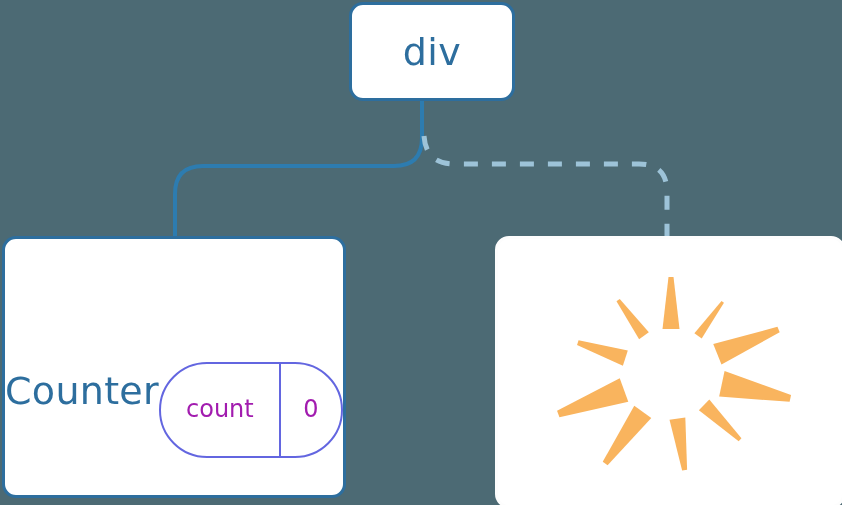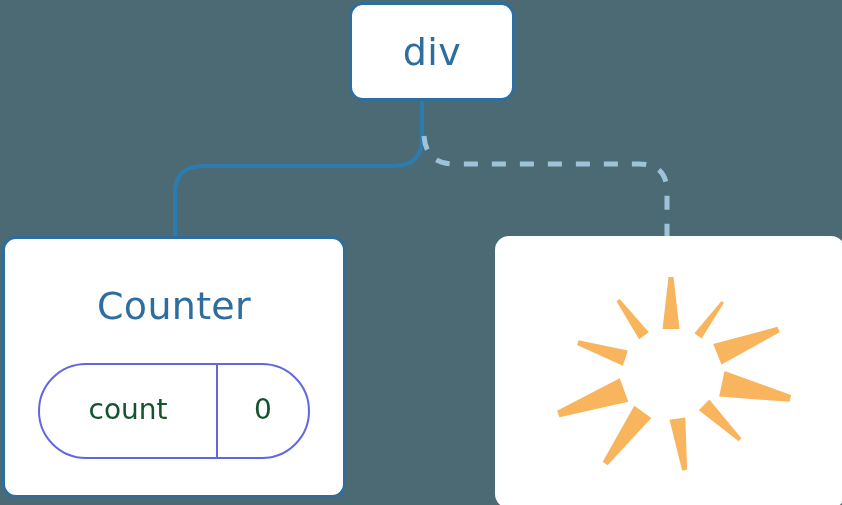--- a/index.html
+++ b/index.html
@@ -60,21 +60,21 @@
     letter-spacing: 0.5px;
   }
 
   
   #node-counter {
     left: 2px;
     top: 236px;
     width: 344px;
     height: 262px;
     display: flex;
-    flex-direction: column;
+    flex-direction: row;
     align-items: center;
     padding-top: 48px;
   }
   .node-title {
     color: #2d6e9e;
     font-size: 38px;
     line-height: 1;
     letter-spacing: 0.3px;
   }
 
@@ -88,22 +88,22 @@
     height: 96px;
     box-sizing: border-box;
     overflow: hidden;
     background: #ffffff;
   }
   .state-key,
   .state-val {
     display: flex;
     align-items: center;
     justify-content: center;
-    color: #14532d;
-    font-size: 28px;
+    color: #a21caf;
+    font-size: 24px;
     line-height: 1;
   }
   .state-key {
     width: 176px;
     padding-bottom: 2px;
   }
   .state-val {
     width: 90px;
     border-left: 2px solid #6366e0;
     padding-bottom: 2px;

